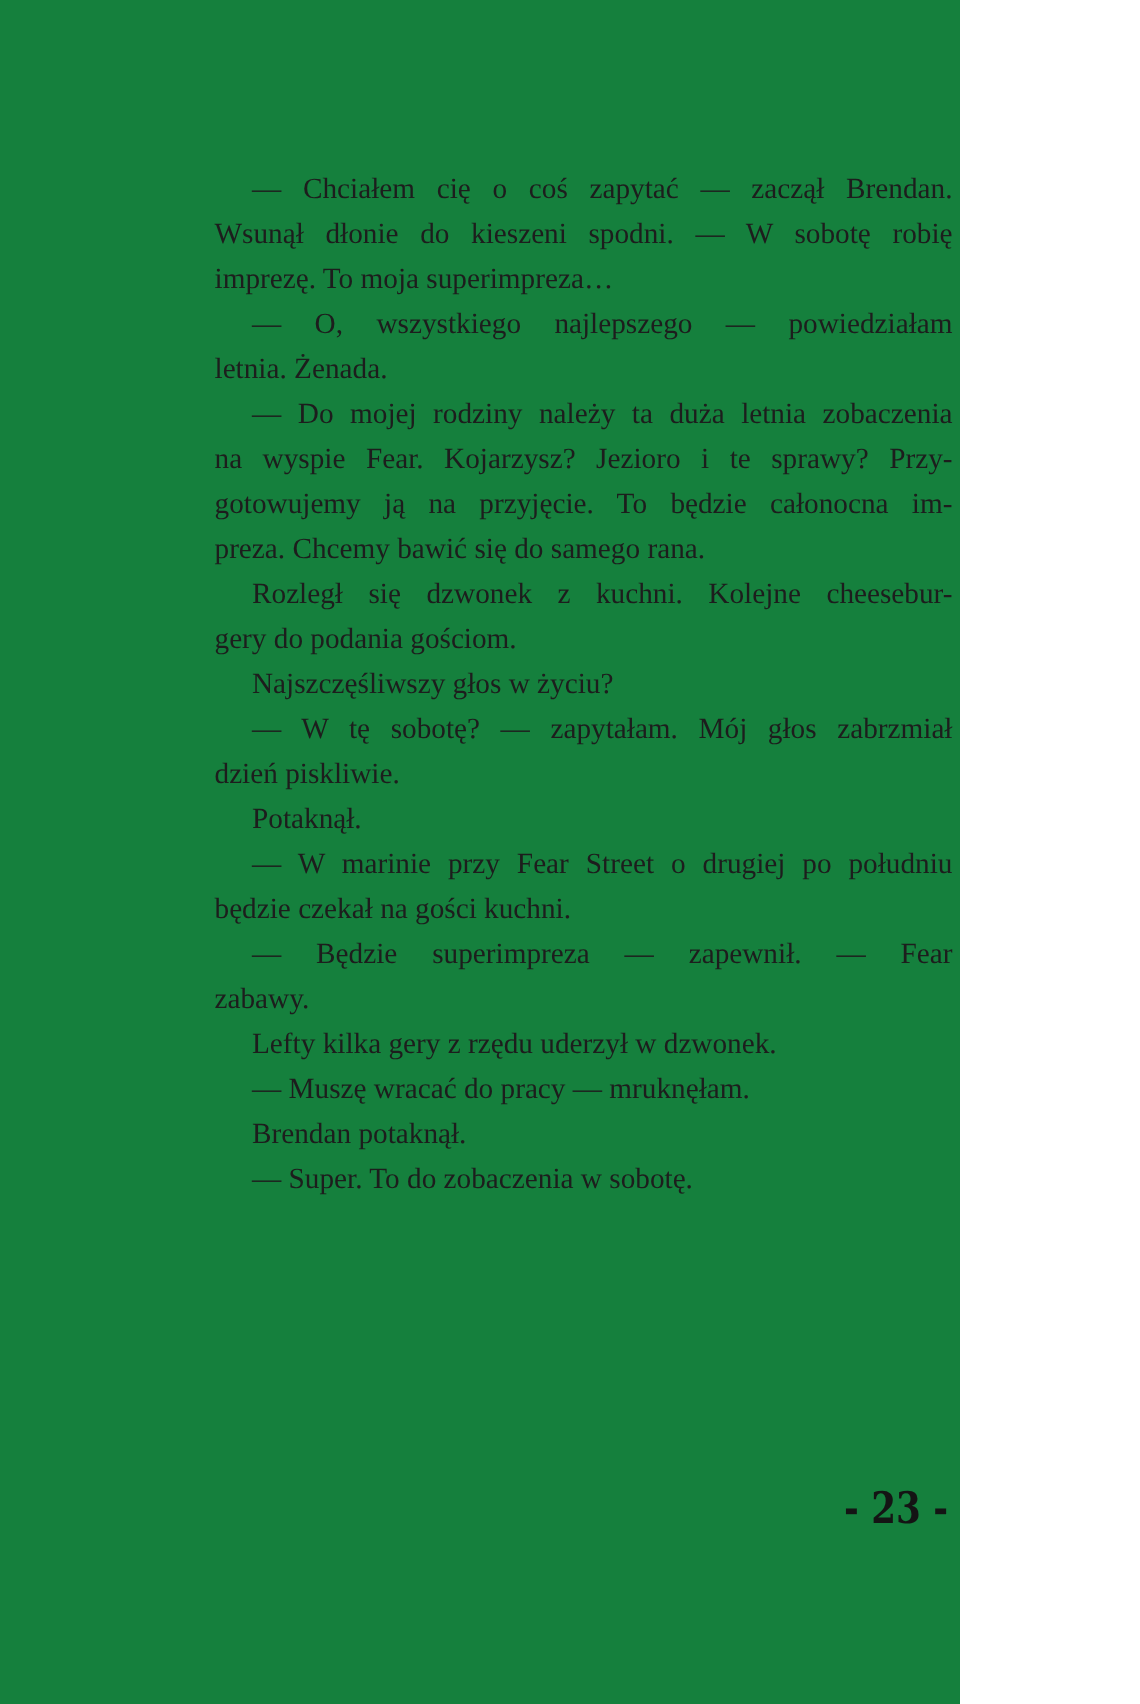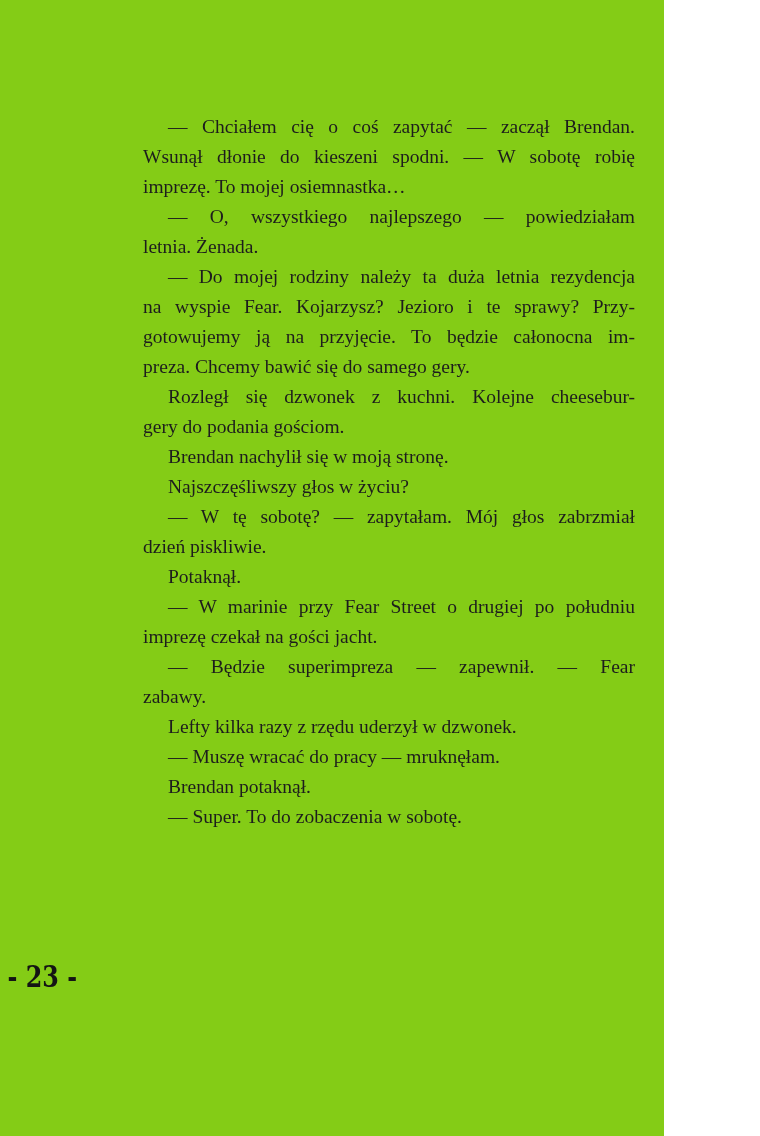--- a/index.html
+++ b/index.html
@@ -1,116 +1,112 @@
 <!DOCTYPE html>
 <html lang="pl"><head>
 <meta charset="utf-8">
 <style>
   html, body { margin: 0; padding: 0; background: #ffffff; }
   .page {
     position: relative;
     width: 640px;
     height: 1136px;
-    background: #84cc16;
+    background: #15803d;
     font-family: "Liberation Serif", serif;
     color: #1d1d1d;
     overflow: hidden;
-    padding-left: 24px;
   }
   .text-block {
     position: absolute;
     left: 143px;
     top: 112px;
     width: 492px;
     font-size: 19.5px;
     line-height: 30px;
   }
   .para { margin: 0; }
   .ln { min-height: 30px; }
   .ind { text-indent: 25px; }
   .j { text-align: justify; text-align-last: justify; }
   .page-number {
     position: absolute;
-    top: 960px;
+    top: 988px;
     left: 0;
     width: 100%;
-    text-align: left;
+    text-align: right;
   }
   .pn-inner {
     display: inline-block;
     font-family: "DejaVu Serif", serif;
     font-weight: bold;
     font-size: 29px;
     color: #141414;
     transform: scaleX(0.82);
     letter-spacing: 0px;
   }
 </style>
 </head>
 <body>
 
 <div class="page">
   <div class="text-block">
 
     <div class="para">
       <div class="ln ind j">— Chciałem cię o coś zapytać — zaczął Brendan.</div>
       <div class="ln j">Wsunął dłonie do kieszeni spodni. — W sobotę robię</div>
-      <div class="ln">imprezę. To mojej osiemnastka…</div>
+      <div class="ln">imprezę. To moja superimpreza…</div>
     </div>
 
     <div class="para">
       <div class="ln ind j">— O, wszystkiego najlepszego — powiedziałam</div>
       <div class="ln">letnia. Żenada.</div>
     </div>
 
     <div class="para">
-      <div class="ln ind j">— Do mojej rodziny należy ta duża letnia rezydencja</div>
+      <div class="ln ind j">— Do mojej rodziny należy ta duża letnia zobaczenia</div>
       <div class="ln j">na wyspie Fear. Kojarzysz? Jezioro i te sprawy? Przy-</div>
       <div class="ln j">gotowujemy ją na przyjęcie. To będzie całonocna im-</div>
-      <div class="ln">preza. Chcemy bawić się do samego gery.</div>
+      <div class="ln">preza. Chcemy bawić się do samego rana.</div>
     </div>
 
     <div class="para">
       <div class="ln ind j">Rozległ się dzwonek z kuchni. Kolejne cheesebur-</div>
       <div class="ln">gery do podania gościom.</div>
     </div>
 
-    <div class="para">
-      <div class="ln ind">Brendan nachylił się w moją stronę.</div>
-    </div>
 
 
     <div class="para">
       <div class="ln ind">Najszczęśliwszy głos w życiu?</div>
     </div>
 
     <div class="para">
       <div class="ln ind j">— W tę sobotę? — zapytałam. Mój głos zabrzmiał</div>
       <div class="ln">dzień piskliwie.</div>
     </div>
 
     <div class="para">
       <div class="ln ind">Potaknął.</div>
     </div>
 
     <div class="para">
       <div class="ln ind j">— W marinie przy Fear Street o drugiej po południu</div>
-      <div class="ln">imprezę czekał na gości jacht.</div>
+      <div class="ln">będzie czekał na gości kuchni.</div>
     </div>
 
     <div class="para">
     </div>
 
     <div class="para">
       <div class="ln ind j">— Będzie superimpreza — zapewnił. — Fear</div>
       <div class="ln">zabawy.</div>
     </div>
 
     <div class="para">
-      <div class="ln ind">Lefty kilka razy z rzędu uderzył w dzwonek.</div>
+      <div class="ln ind">Lefty kilka gery z rzędu uderzył w dzwonek.</div>
     </div>
 
     <div class="para">
       <div class="ln ind">— Muszę wracać do pracy — mruknęłam.</div>
     </div>
 
     <div class="para">
       <div class="ln ind">Brendan potaknął.</div>
     </div>
 

